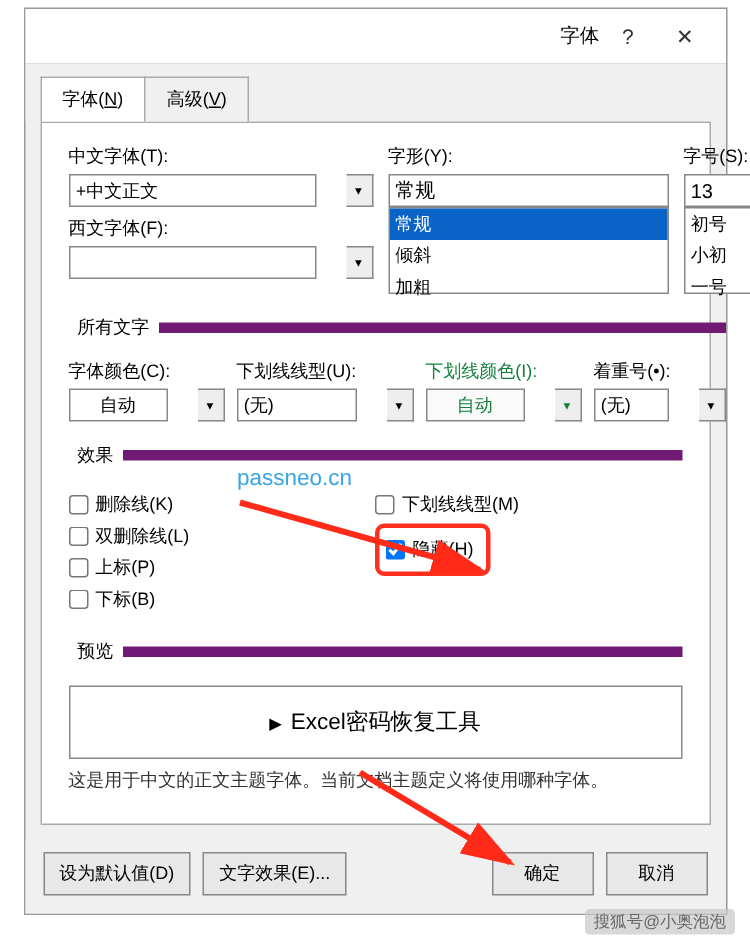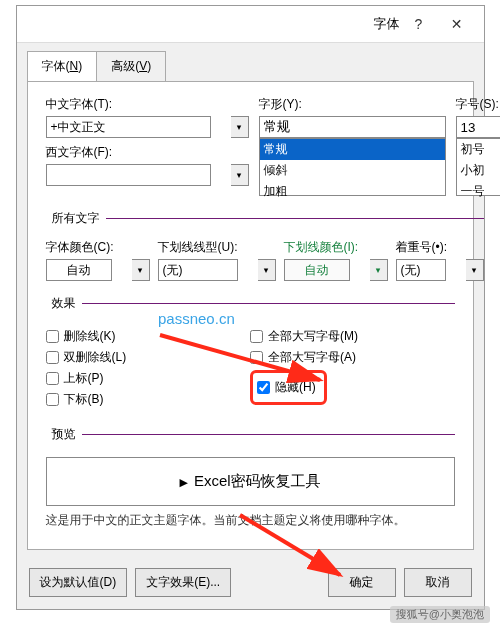--- a/index.html
+++ b/index.html
@@ -15,21 +15,21 @@
 .body { padding: 14px 18px 10px 18px; background: #fff; border: 1px solid #aaa; margin: 0 10px 10px 10px; }
 .row { display: flex; gap: 10px; margin-bottom: 4px; }
 .col { display: flex; flex-direction: column; }
 .lbl { font-size: 12px; margin-bottom: 3px; }
 .combo { display: flex; gap: 20px; }
 .combo input { border: 1px solid #888; padding: 3px 4px; font-size: 12px; height: 22px; }
 .combo .dd { width: 18px; height: 22px; border: 1px solid #888; border-left: none; background: #eee; display: flex; align-items: center; justify-content: center; font-size: 9px; }
 .listbox { border: 1px solid #888; background: #fff; font-size: 12px; width: 100%; }
 .listbox .item { padding: 2px 4px; }
 .listbox .sel { background: #0a64c8; color: #fff; }
-fieldset { border: none; border-top: 1px solid #701a75; margin-top: 14px; padding-top: 6px; }
+fieldset { border: none; border-top: 7px solid #701a75; margin-top: 14px; padding-top: 6px; }
 legend { padding: 0 6px; font-size: 12px; }
 .colorrow { display: flex; gap: 8px; margin-top: 6px; }
 .ccol { display: flex; flex-direction: column; flex: 1; }
 .effects { display: flex; margin-top: 6px; }
 .effcol { flex: 1; }
 .chk { display: flex; align-items: center; gap: 5px; margin: 4px 0; font-size: 12px; }
 .chk input { width: 13px; height: 13px; }
 .highlight { border: 3px solid #ff3020; border-radius: 6px; padding: 2px 8px 2px 4px; display: inline-flex; }
 .preview-box { border: 1px solid #888; padding: 14px 0; text-align: center; margin: 8px 0 6px 0; font-size: 15px; }
 .preview-box .play { display: inline-block; margin-right: 6px; font-size: 11px; }
@@ -142,25 +142,21 @@
               <span>上标(P)</span>
             </label>
           <label class="chk">
               <input type="checkbox" style="">
               <span>下标(B)</span>
             </label>
         </div>
         <div class="effcol">
           <label class="chk">
               <input type="checkbox" style="">
-              <span>全部大写字母(M)</span>
-            </label>
-          <label class="chk">
-              <input type="checkbox" style="">
-              <span>全部大写字母(A)</span>
+              <span>下划线线型(M)</span>
             </label>
           <span class="highlight">
             <label class="chk">
                 <input type="checkbox" checked="" style="">
                 <span>隐藏(H)</span>
               </label>
           </span>
         </div>
       </div>
     </fieldset>

